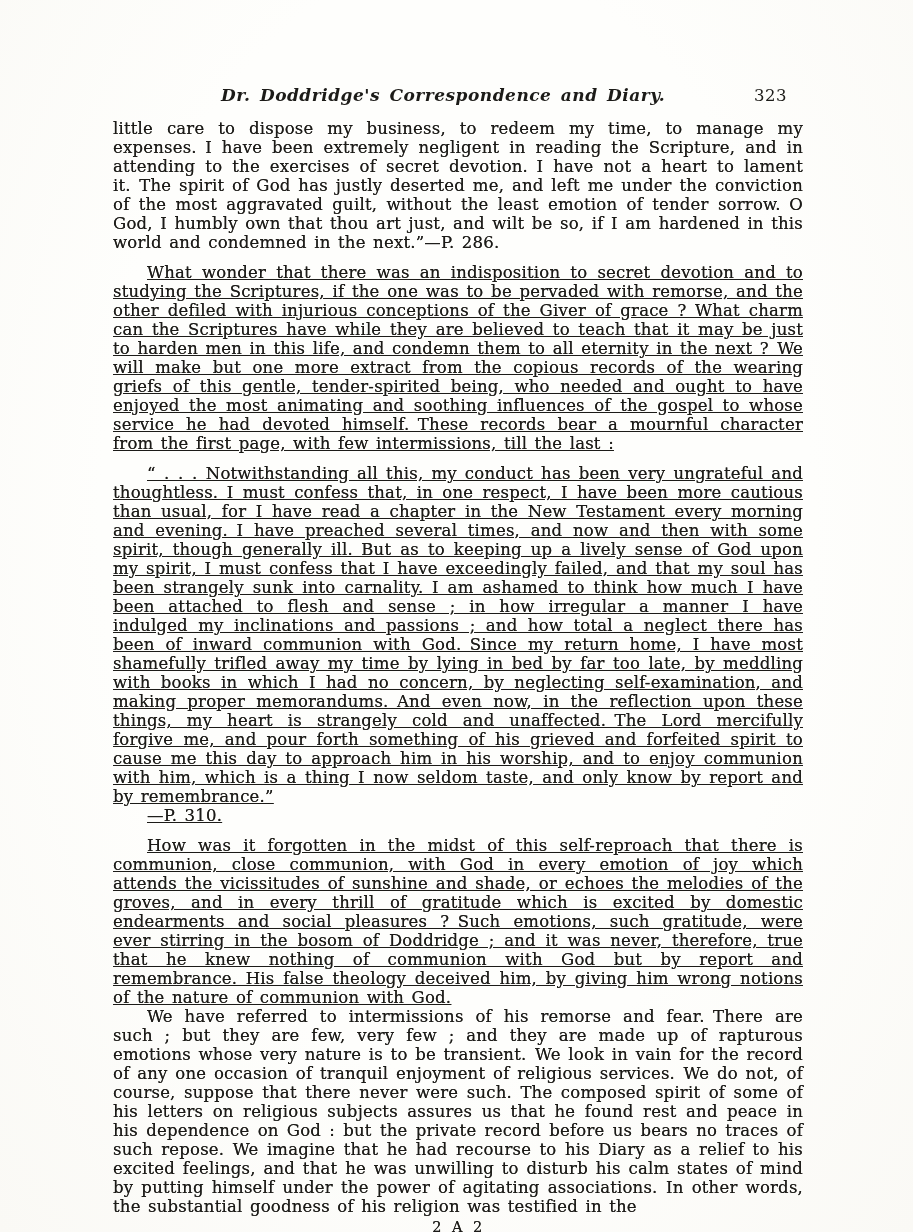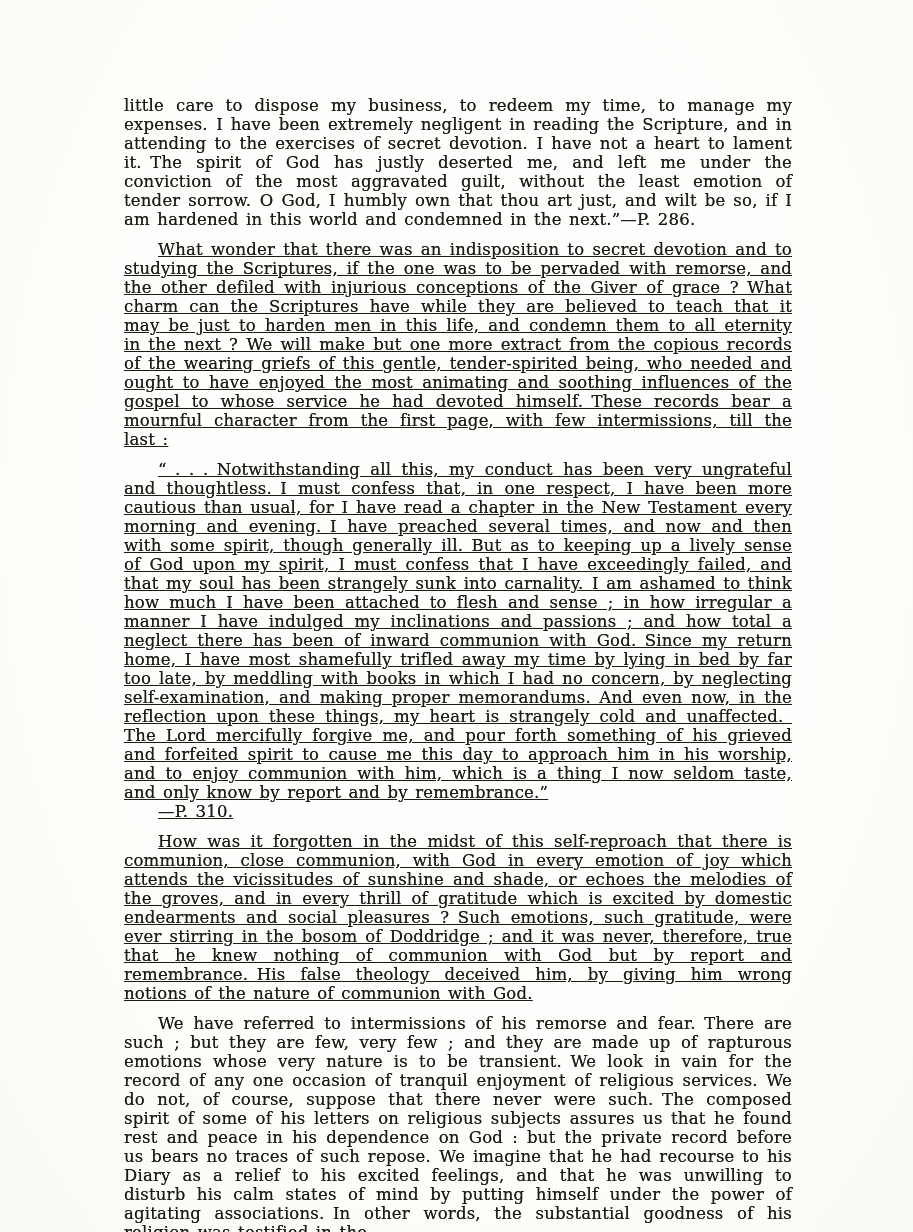--- a/index.html
+++ b/index.html
@@ -45,21 +45,21 @@
     white-space: nowrap;
   }
   .page-number {
     position: absolute;
     right: 16px;
     top: 0;
     font-size: 16.5px;
     letter-spacing: 0.5px;
   }
   p.para {
-    margin: 11px;
+    margin: 0;
     text-align: justify;
     font-size: 16.5px;
     line-height: 19px;
     word-spacing: 2px;
     letter-spacing: 0.2px;
     text-shadow: 0 0 0.45px rgba(27, 26, 23, 0.8);
   }
   p.indent {
     text-indent: 34px;
   }
@@ -78,20 +78,24 @@
     word-spacing: 3px;
     text-shadow: 0 0 0.45px rgba(27, 26, 23, 0.8);
   }
 </style>
 </head>
 <body>
 
 <div class="page">
   <div class="text-block">
 
+    <div class="running-header">
+      <div class="header-title">Dr. Doddridge's Correspondence and Diary.</div>
+      <div class="page-number">323</div>
+    </div>
 
     <p class="para">little care to dispose my business, to redeem my time, to manage my expenses. I have been extremely negligent in reading the Scripture, and in attending to the exercises of secret devotion. I have not a heart to lament it. The spirit of God has justly deserted me, and left me under the conviction of the most aggravated guilt, without the least emotion of tender sorrow. O God, I humbly own that thou art just, and wilt be so, if I am hardened in this world and condemned in the next.”—P. 286.</p>
 
     <p class="para indent gap">What wonder that there was an indisposition to secret devotion and to studying the Scriptures, if the one was to be pervaded with remorse, and the other defiled with injurious conceptions of the Giver of grace&nbsp;? What charm can the Scriptures have while they are believed to teach that it may be just to harden men in this life, and condemn them to all eternity in the next&nbsp;? We will make but one more extract from the copious records of the wearing griefs of this gentle, tender-spirited being, who needed and ought to have enjoyed the most animating and soothing influences of the gospel to whose service he had devoted himself. These records bear a mournful character from the first page, with few intermissions, till the last&nbsp;:</p>
 
     <p class="para indent gap"><span>“ . . . Notwithstanding all this, my conduct has been very ungrateful and thoughtless. I must confess that, in one respect, I have been more cautious than usual, for I have read a chapter in the New Testament every morning and evening. I have preached several times, and now and then with some spirit, though generally ill. But as to keeping up a lively sense of God upon my spirit, I must confess that I have exceedingly failed, and that my soul has been strangely sunk into carnality. I am ashamed to think how much I have been attached to flesh and sense&nbsp;; in how irregular a manner I have indulged my inclinations and passions&nbsp;; and how total a neglect there has been of inward communion with God. Since my return home, I have most shamefully trifled away my time by lying in bed by far too late, by meddling with books in which I had no concern, by neglecting self-examination, and making proper memorandums. And even now, in the reflection upon these things, my heart is strangely cold and unaffected. The Lord mercifully forgive me, and pour forth something of his grieved and forfeited spirit to cause me this day to approach him in his worship, and to enjoy communion with him, which is a thing I now seldom taste, and only know by report and by remembrance.”</span><span class="citation">—P. 310.</span></p>
 
     <p class="para indent gap">How was it forgotten in the midst of this self-reproach that there is communion, close communion, with God in every emotion of joy which attends the vicissitudes of sunshine and shade, or echoes the melodies of the groves, and in every thrill of gratitude which is excited by domestic endearments and social pleasures&nbsp;? Such emotions, such gratitude, were ever stirring in the bosom of Doddridge&nbsp;; and it was never, therefore, true that he knew nothing of communion with God but by report and remembrance. His false theology deceived him, by giving him wrong notions of the nature of communion with God.</p>
 
     <p class="para indent">We have referred to intermissions of his remorse and fear. There are such&nbsp;; but they are few, very few&nbsp;; and they are made up of rapturous emotions whose very nature is to be transient. We look in vain for the record of any one occasion of tranquil enjoyment of religious services. We do not, of course, suppose that there never were such. The composed spirit of some of his letters on religious subjects assures us that he found rest and peace in his dependence on God&nbsp;: but the private record before us bears no traces of such repose. We imagine that he had recourse to his Diary as a relief to his excited feelings, and that he was unwilling to disturb his calm states of mind by putting himself under the power of agitating associations. In other words, the substantial goodness of his religion was testified in the</p>

